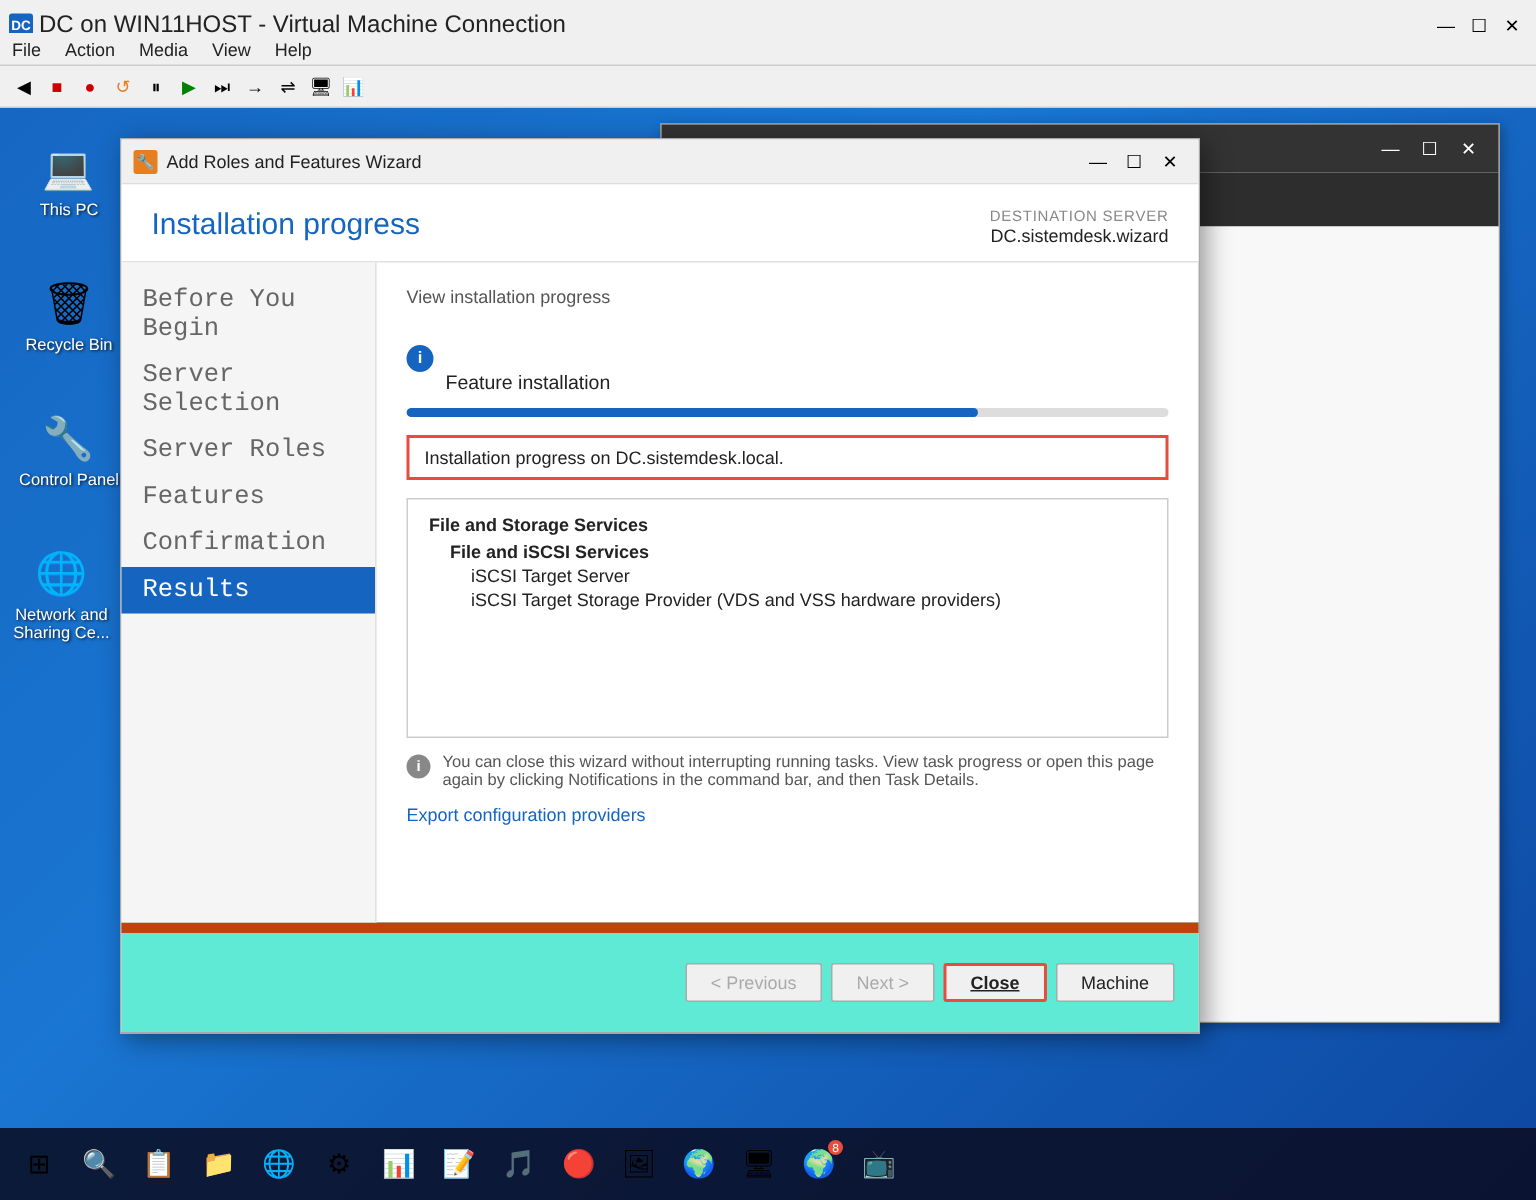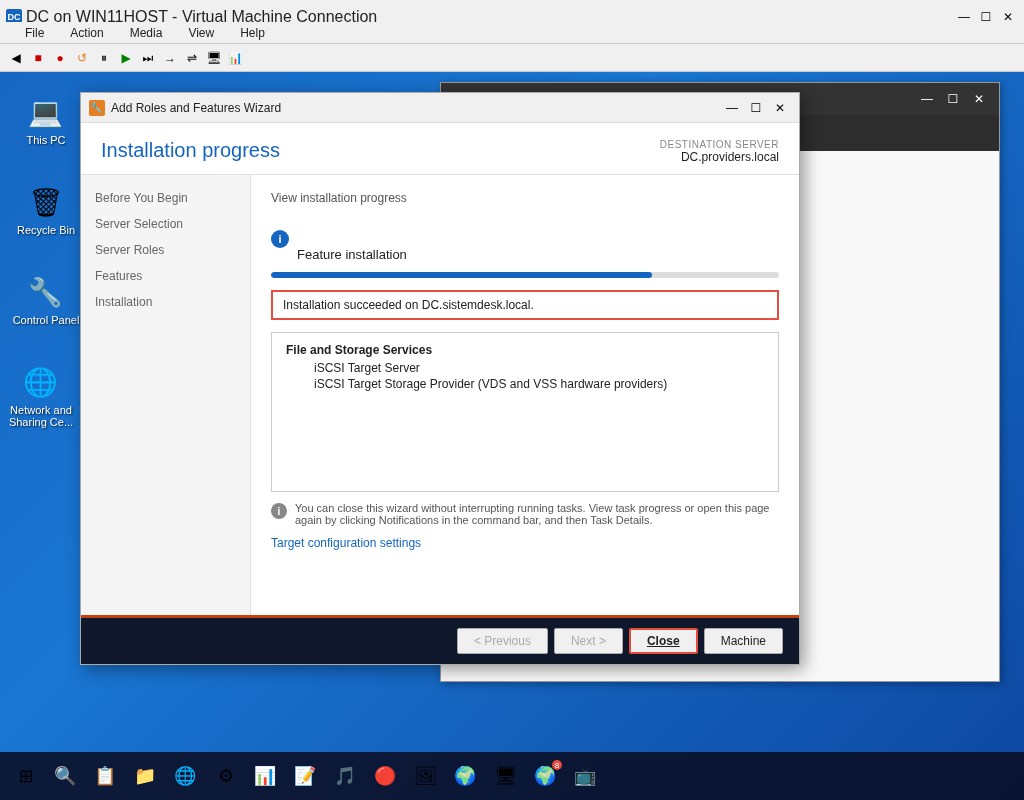--- a/index.html
+++ b/index.html
@@ -50,24 +50,24 @@
       flex: 1;
     }
 
     
     .vm-menu-bar {
       background: #f0f0f0;
       border-bottom: 1px solid #ccc;
       height: 22px;
       display: flex;
       align-items: center;
-      padding: 0 21px;
+      padding: 0 4px;
       position: absolute;
       top: 22px; left: 0; right: 0;
-      gap: 18px;
+      gap: 8px;
     }
     .vm-menu-bar span {
       font-size: 12px;
       color: #222;
       padding: 2px 4px;
       cursor: pointer;
     }
 
     
     .vm-toolbar {
@@ -302,23 +302,24 @@
       height: 440px;
     }
     .wizard-nav {
       width: 170px;
       background: #f5f5f5;
       border-right: 1px solid #e0e0e0;
       padding: 10px 0;
     }
     .nav-item {
       padding: 6px 14px;
-      font-size: 12px;
+      font-size: 17px;
       color: #666;
       cursor: pointer;
+      font-family: Liberation Mono, monospace;
     }
     .nav-item.active {
       background: #1565c0;
       color: white;
     }
     .wizard-content {
       flex: 1;
       padding: 16px 20px;
       overflow-y: auto;
     }
@@ -422,26 +423,26 @@
     
     .export-link {
       color: #1565c0;
       font-size: 12px;
       cursor: pointer;
       text-decoration: none;
     }
 
     
     .wizard-footer {
-      border-top: 3px solid #c2410c;
-      padding: 10px 16px;
+      border-top: 7px solid #c2410c;
+      padding: 20px 16px;
       display: flex;
       justify-content: flex-end;
       gap: 6px;
-      background: #0f172a;
+      background: #5eead4;
     }
     .wiz-btn {
       padding: 4px 16px;
       font-size: 12px;
       border: 1px solid #aaa;
       background: #f0f0f0;
       cursor: pointer;
       border-radius: 2px;
       color: #222;
     }
@@ -544,66 +545,68 @@
           <div class="wiz-ctrl-btn">—</div>
           <div class="wiz-ctrl-btn">☐</div>
           <div class="wiz-ctrl-btn close-btn">✕</div>
         </div>
       </div>
 
       <div class="wizard-header">
         <div class="wizard-main-title">Installation progress</div>
         <div class="wizard-dest-server">
           <div class="dest-label">DESTINATION SERVER</div>
-          <div class="dest-name">DC.providers.local</div>
+          <div class="dest-name">DC.sistemdesk.wizard</div>
         </div>
       </div>
 
       <div class="wizard-body">
 
         <div class="wizard-nav">
           <div class="nav-item">Before You Begin</div>
           <div class="nav-item">Server Selection</div>
           <div class="nav-item">Server Roles</div>
           <div class="nav-item">Features</div>
-          <div class="nav-item">Installation</div>
+          <div class="nav-item">Confirmation</div>
+          <div class="nav-item active">Results</div>
         </div>
 
         <div class="wizard-content">
           <div class="progress-label">View installation progress</div>
 
           <div class="feature-install-row">
             <div class="info-circle">i</div>
             <span class="feature-install-text">Feature installation</span>
           </div>
 
           <div class="progress-bar-container">
             <div class="progress-bar-fill" style="width:75%;"></div>
           </div>
 
           
           <div class="success-box">
-            <span>Installation succeeded on DC.sistemdesk.local.</span>
+            <span>Installation progress on DC.sistemdesk.local.</span>
           </div>
 
           
           <div class="features-list">
             <div class="section-title">File and Storage Services</div>
+            <div class="subsection-title">File and iSCSI Services</div>
             <div class="item">iSCSI Target Server</div>
             <div class="item">iSCSI Target Storage Provider (VDS and VSS hardware providers)</div>
           </div>
 
           
           <div class="info-note">
             <div class="info-note-icon">i</div>
             <span>You can close this wizard without interrupting running tasks. View task progress or open this page again by clicking Notifications in the command bar, and then Task Details.</span>
           </div>
 
           
-          <a class="export-link">Target configuration settings</a>
+          <a class="export-link">Export configuration providers</a>
         </div>
       </div>
 
       <div class="wizard-footer">
         <button class="wiz-btn" disabled="">&lt; Previous</button>
         <button class="wiz-btn" disabled="">Next &gt;</button>
         <button class="wiz-btn highlighted">Close</button>
         <button class="wiz-btn">Machine</button>
       </div>
     </div>

